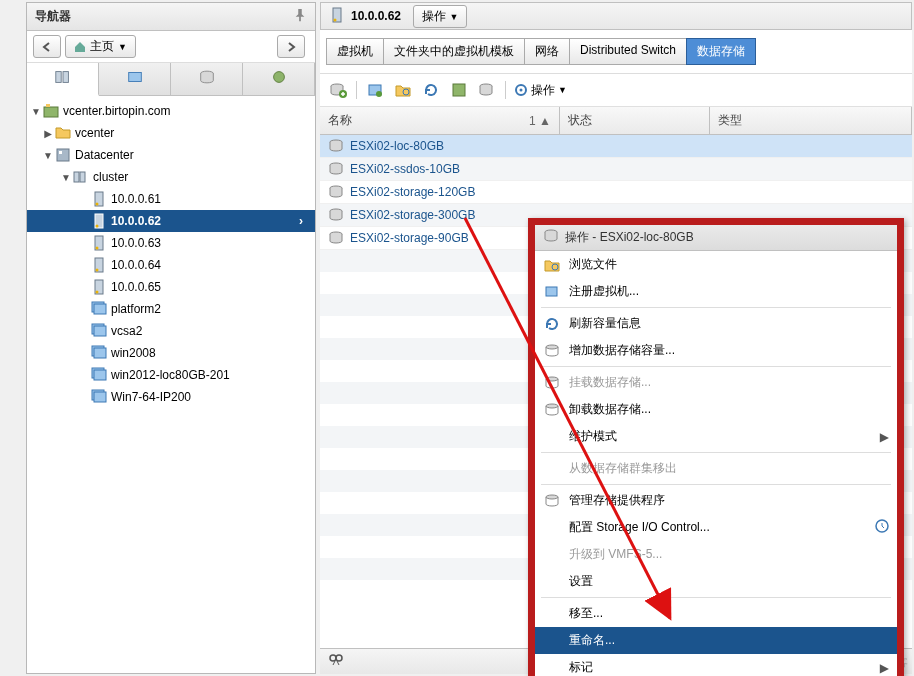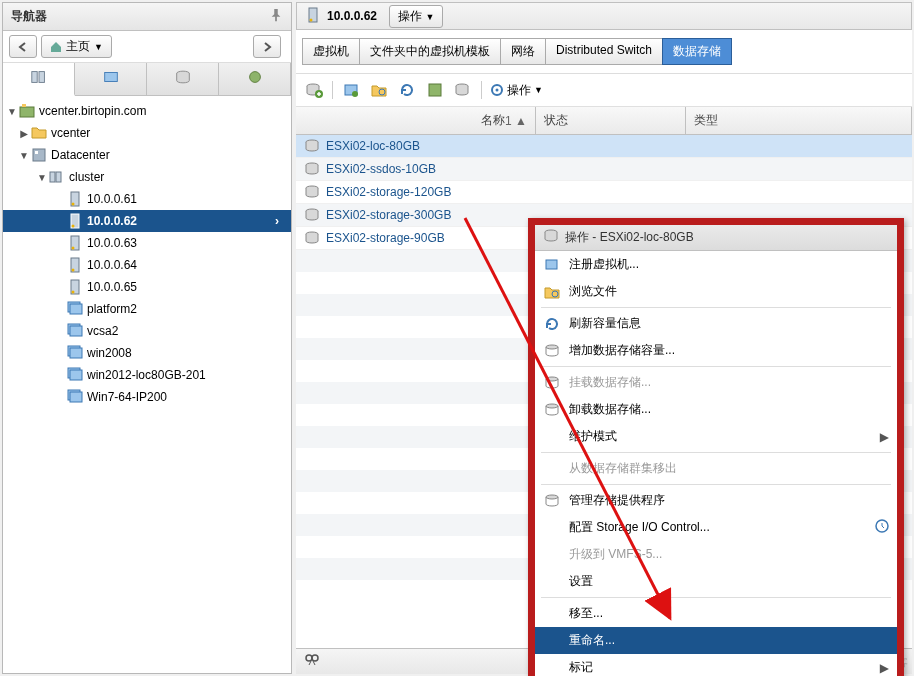--- a/index.html
+++ b/index.html
@@ -1,18 +1,18 @@
 <!DOCTYPE html>
 <html><head>
 <meta charset="utf-8">
 <style>
 * { box-sizing: border-box; margin: 0; padding: 0; font-family: Arial, "Microsoft YaHei", sans-serif; font-size: 12px; }
 body { background: #f0f0f0; width: 914px; height: 676px; overflow: hidden; position: relative; }
 
-.app { display: flex; height: 100%; }
+.app { display: flex; height: 100%; padding-left: 24px; }
 
 
 .navigator { width: 290px; background: #fff; border: 1px solid #b8b8b8; display: flex; flex-direction: column; margin: 2px; }
 .nav-header { background: linear-gradient(#f5f5f5, #e5e5e5); border-bottom: 1px solid #c0c0c0; display: flex; justify-content: space-between; align-items: center; padding: 4px 8px; height: 28px; }
 .nav-title { font-weight: bold; color: #333; }
 .pin-icon { width: 14px; height: 14px; }
 
 .nav-toolbar { display: flex; padding: 4px 6px; border-bottom: 1px solid #ddd; }
 .nav-toolbar .btn { background: linear-gradient(#fff, #e8e8e8); border: 1px solid #aaa; border-radius: 3px; padding: 2px 8px; margin-right: 4px; display: flex; align-items: center; cursor: pointer; }
 .nav-toolbar .home-label { margin-left: 4px; }
@@ -47,21 +47,21 @@
 .sub-tab { padding: 4px 10px; border: 1px solid #aaa; background: linear-gradient(#fff, #e8e8e8); cursor: pointer; margin-right: -1px; }
 .sub-tab.active { background: #4d8dd6; color: #fff; border-color: #2b5e99; }
 
 .toolbar { display: flex; align-items: center; padding: 6px 8px; background: #fff; border-bottom: 1px solid #e0e0e0; gap: 8px; }
 .toolbar .tbtn { width: 20px; height: 20px; cursor: pointer; display: flex; align-items: center; justify-content: center; }
 .toolbar .sep { width: 1px; height: 18px; background: #ccc; }
 .toolbar .actions { display: flex; align-items: center; cursor: pointer; }
 
 .grid-header { display: flex; background: linear-gradient(#f8f8f8, #eaeaea); border-bottom: 1px solid #c0c0c0; }
 .grid-header .col { padding: 5px 8px; border-right: 1px solid #c0c0c0; color: #444; }
-.col-name { width: 240px; display: flex; justify-content: flex-end; align-items: center; }
+.col-name { width: 240px; display: flex; justify-content: space-between; align-items: center; }
 .col-status { width: 150px; }
 .col-type { flex: 1; }
 
 .grid-body { background: #fff; flex: 1; position: relative; }
 .row { display: flex; align-items: center; border-bottom: 1px solid #f0f0f0; }
 .row:nth-child(even) { background: #f3f5f7; }
 .row.selected { background: #cfe3f7; }
 .row .cell { padding: 4px 8px; display: flex; align-items: center; }
 .row .cell.name { width: 240px; color: #1b548d; }
 .row .cell .ds-icon { width: 16px; height: 14px; margin-right: 6px; }
@@ -414,33 +414,33 @@
     <span class="ds-icon"><svg width="16" height="14" viewBox="0 0 16 14">
           <ellipse cx="8" cy="3" rx="6" ry="2" class="ico-cylinder"></ellipse>
           <path d="M2 3v7a6 2 0 0 0 12 0V3" class="ico-cylinder" fill="none"></path>
         </svg></span>
     <span>操作 - ESXi02-loc-80GB</span>
   </div>
   <div id="cm-items">
       <div class="cm-item">
         <span class="mi-icon">
           <svg width="16" height="14" viewBox="0 0 16 14">
-            <rect x="2" y="2" width="11" height="9" fill="#9cc6ec" stroke="#3c78b4"></rect>
-          </svg>
-        </span>
-        <span>注册虚拟机...</span>
-      </div>
-      <div class="cm-item">
-        <span class="mi-icon">
-          <svg width="16" height="14" viewBox="0 0 16 14">
             <path d="M1 3h5l2 2h7v8H1z" fill="#f5c85f" stroke="#c49a2b"></path>
             <circle cx="11" cy="9" r="3" fill="none" stroke="#3c78b4"></circle>
           </svg>
         </span>
         <span>浏览文件</span>
+      </div>
+      <div class="cm-item">
+        <span class="mi-icon">
+          <svg width="16" height="14" viewBox="0 0 16 14">
+            <rect x="2" y="2" width="11" height="9" fill="#9cc6ec" stroke="#3c78b4"></rect>
+          </svg>
+        </span>
+        <span>注册虚拟机...</span>
       </div>
       <div class="cm-sep"></div>
       <div class="cm-item">
         <span class="mi-icon">
           <svg width="14" height="14" viewBox="0 0 14 14">
             <path d="M2 7a5 5 0 1 1 2 4" fill="none" stroke="#3c78b4" stroke-width="2"></path>
             <path d="M2 11l0-4 4 0" fill="none" stroke="#3c78b4" stroke-width="2"></path>
           </svg>
         </span>
         <span>刷新容量信息</span>

